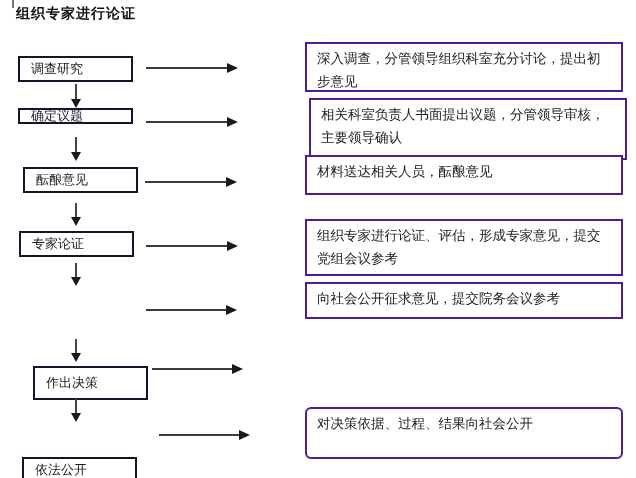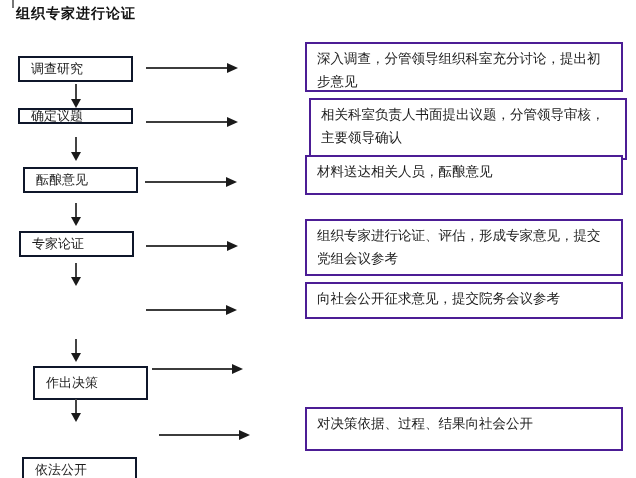--- a/index.html
+++ b/index.html
@@ -39,21 +39,21 @@
     padding:3px 9px 0 10px;
     font-size:13.5px;line-height:23px;color:#1c1c1c;
     background:#fff;
   }
   .d1{top:42px;height:50px;}
   .d2{top:98px;height:62px;left:309px;}
   .d3{top:155px;height:40px;}
   .d4{top:219px;height:57px;}
   .d5{top:282px;height:37px;}
   .d6{top:344px;height:52px;}
-  .d7{top:407px;height:44px;}
+  .d7{top:407px;height:52px;border-radius:6px;}
 
   .h-arrow{
     position:absolute;height:12px;display:flex;align-items:center;
   }
   .h-arrow .shaft{flex:1;height:2px;background:#3c3c3c;}
   .h-arrow .head{
     width:0;height:0;
     border-left:11px solid #1a1a1a;
     border-top:5px solid transparent;
     border-bottom:5px solid transparent;

